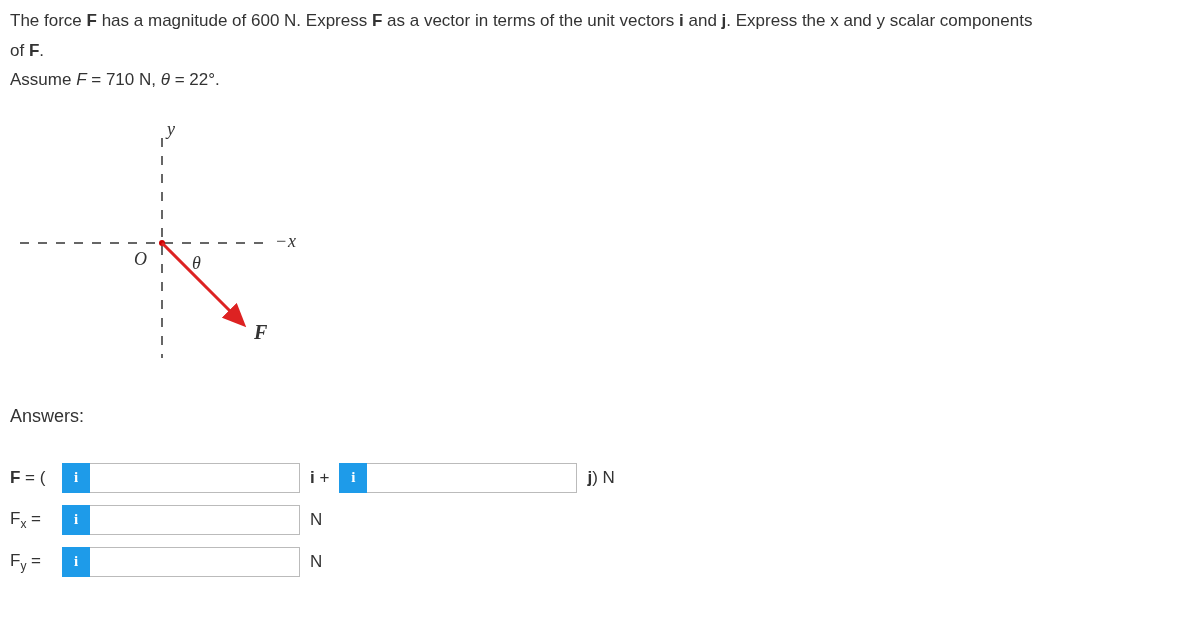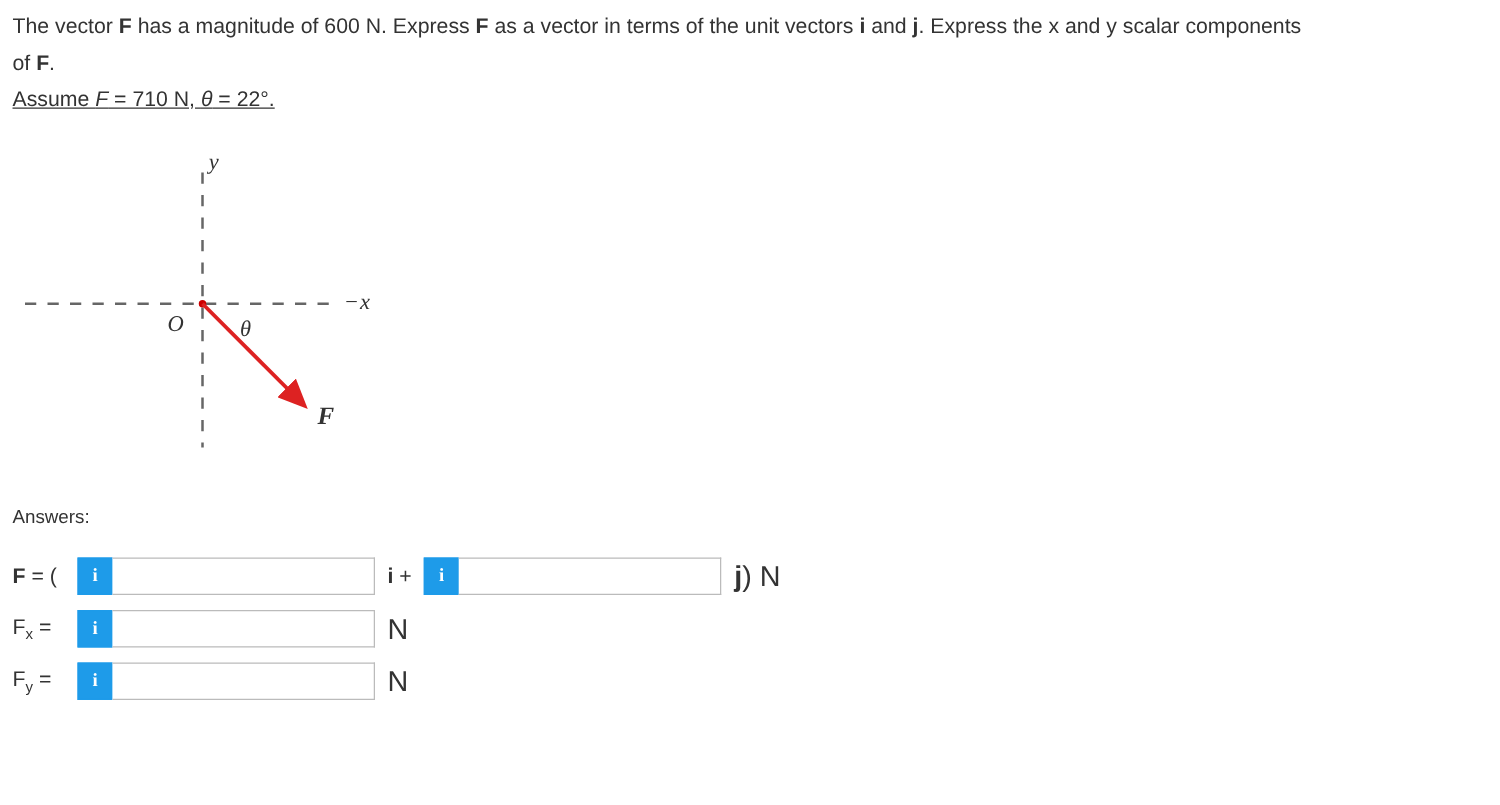--- a/index.html
+++ b/index.html
@@ -8,34 +8,33 @@
       color: #333;
       margin: 0;
       padding: 8px 10px;
       line-height: 1.5;
     }
     .problem-text {
       margin-bottom: 4px;
     }
     .problem-assumption {
       margin-bottom: 20px;
-      text-decoration: underline;
     }
     .bold { font-weight: bold; }
     .italic { font-style: italic; }
     .diagram-container {
       margin: 10px 0 30px 0;
       width: 290px;
       height: 260px;
       position: relative;
     }
     .answers-label {
       margin-top: 20px;
-      margin-bottom: 20px;
-      font-size: 15px;
+      margin-bottom: 32px;
+      font-size: 18px;
     }
     .answer-row {
       display: flex;
       align-items: center;
       margin-bottom: 10px;
       height: 32px;
     }
     .answer-label {
       width: 52px;
       text-align: left;
@@ -65,29 +64,29 @@
       padding: 0 6px;
       font-size: 15px;
       outline: none;
     }
     .mid-text {
       margin: 0 10px;
       font-size: 17px;
     }
     .unit-text {
       margin-left: 10px;
-      font-size: 23px;
+      font-size: 17px;
     }
     svg text { font-family: 'Times New Roman', Georgia, serif; }
   </style>
 </head>
 <body>
 
 <div class="problem-text">
-  <span>The vector </span><span class="bold">F</span><span> has a magnitude of 600 N. Express </span><span class="bold">F</span><span> as a vector in terms of the unit vectors </span><span class="bold">i</span><span> and </span><span class="bold">j</span><span>. Express the x and y scalar components</span>
+  <span>The force </span><span class="bold">F</span><span> has a magnitude of 600 N. Express </span><span class="bold">F</span><span> as a vector in terms of the unit vectors </span><span class="bold">i</span><span> and </span><span class="bold">j</span><span>. Express the x and y scalar components</span>
 </div>
 <div class="problem-text">
   <span>of </span><span class="bold">F</span><span>.</span>
 </div>
 <div class="problem-assumption">
   <span>Assume </span><span class="italic">F</span><span> = 710 N, </span><span class="italic">θ</span><span> = 22°.</span>
 </div>
 
 <div class="diagram-container">
   <svg width="290" height="260" viewBox="0 0 290 260">

